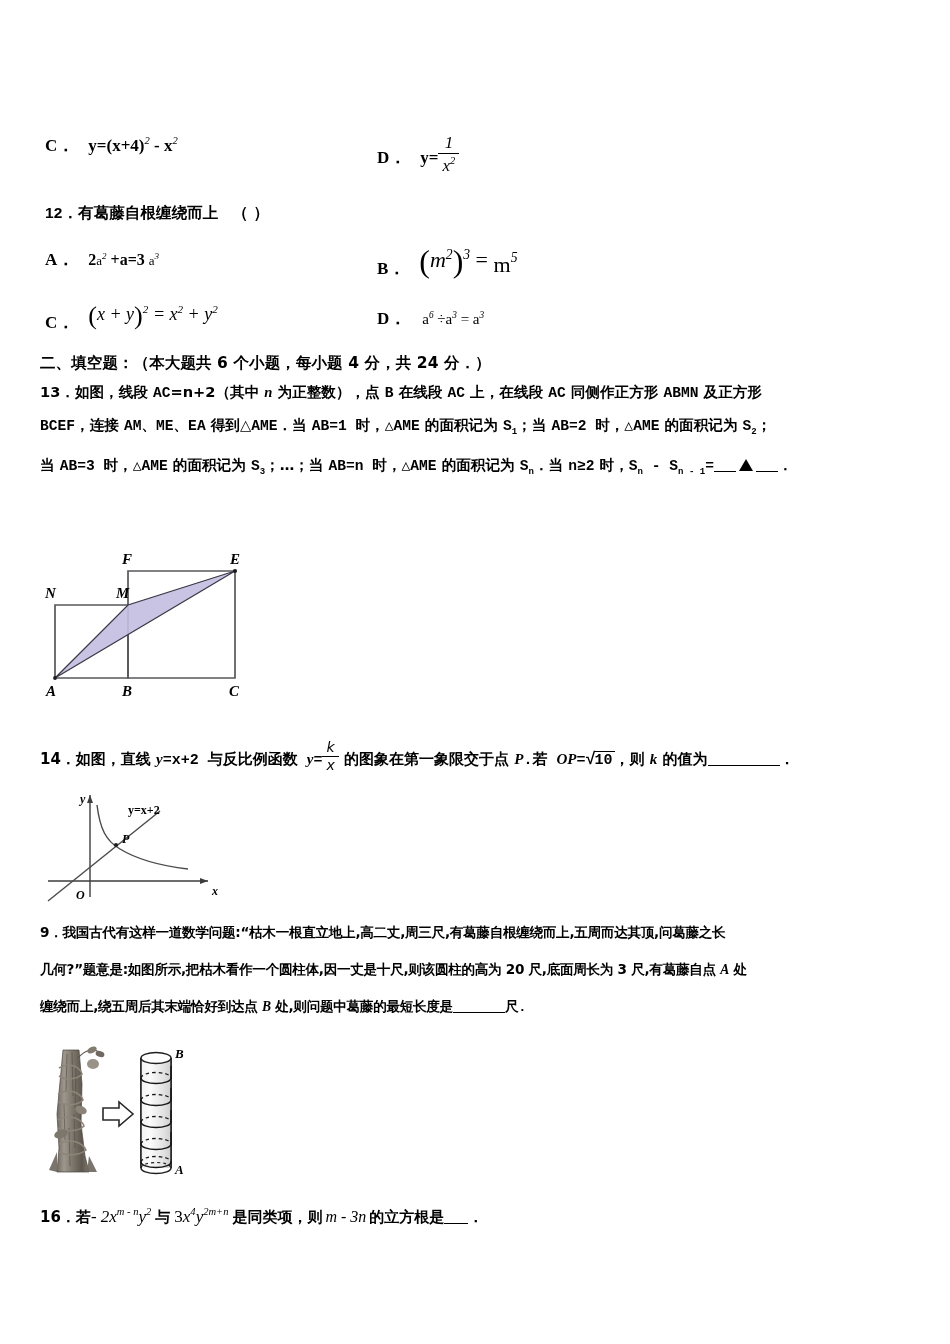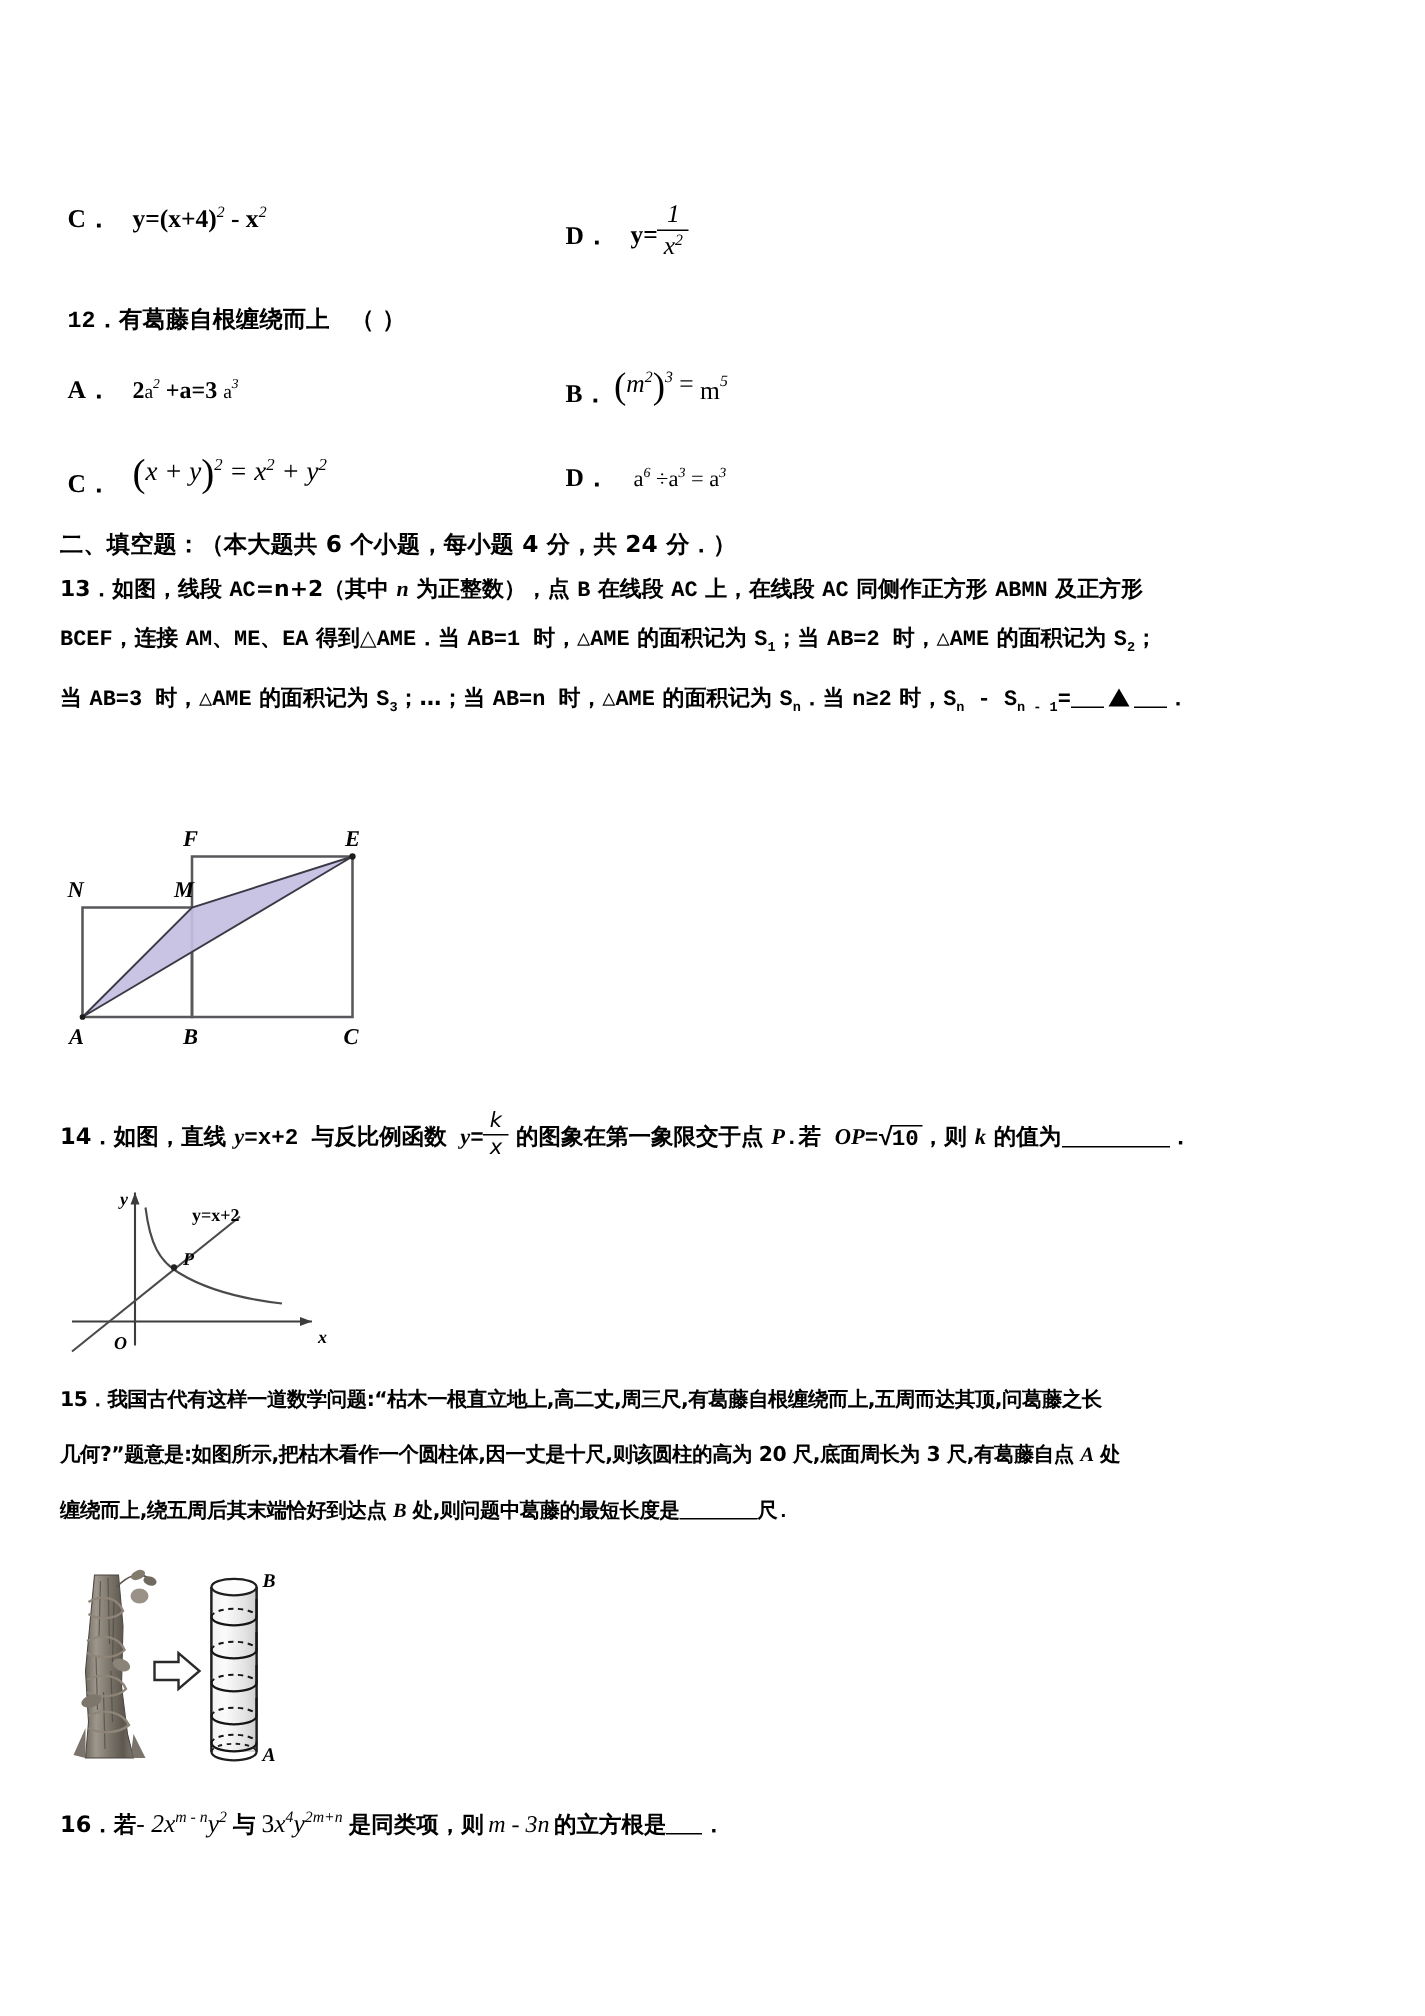--- a/index.html
+++ b/index.html
@@ -155,31 +155,31 @@
     <span class="optlab">C．</span>
     <span class="serif-b" style="font-size:17px; margin-left:10px;"><span>y</span><span>=(x+4)</span><sup>2</sup><span> - x</span><sup>2</sup></span>
   </div>
 
   <div class="blk" style="left:377px; top:118px;">
     <span class="optlab">D．</span>
     <span class="serif-b" style="font-size:17px; margin-left:10px;"><span>y=</span><span class="frac"><span class="num">1</span><span class="den"><span>x</span><sup>2</sup></span></span></span>
   </div>
 
   <div class="blk qline" style="left:45px; top:187px;">
-    <span class="lat" style="font-family:Liberation Mono, monospace;">12．</span><span>有葛藤自根缠绕而上</span><span style="margin-left:14px;">（   ）</span>
+    <span class="lat" style="font-family:Liberation Sans, sans-serif;">12．</span><span>有葛藤自根缠绕而上</span><span style="margin-left:14px;">（   ）</span>
   </div>
 
   <div class="blk" style="left:45px; top:232px;">
     <span class="optlab">A．</span>
     <span class="serif-b" style="font-size:16px; margin-left:10px;"><span>2</span><span style="font-size:13px;font-weight:400;">a</span><sup style="font-size:9px;">2</sup><span> +a=3 </span><span style="font-size:13px;font-weight:400;">a</span><sup style="font-size:9px;">3</sup></span>
   </div>
 
   <div class="blk" style="left:377px; top:228px;">
     <span class="optlab" style="position:relative; top:7px;">B．</span>
-    <span class="mathi" style="font-size:17px; "><span class="bigparen">(</span><span>m</span><sup>2</sup><span class="bigparen">)</span><sup>3</sup><span style="font-style:normal;"> = </span><span style="font-style:normal;position:relative;top:5px;">m</span><sup style="position:relative;top:3px;">5</sup></span>
+    <span class="mathi" style="font-size:22px; margin-left:10px;"><span class="bigparen">(</span><span>m</span><sup>2</sup><span class="bigparen">)</span><sup>3</sup><span style="font-style:normal;"> = </span><span style="font-style:normal;position:relative;top:5px;">m</span><sup style="position:relative;top:3px;">5</sup></span>
   </div>
 
   <div class="blk" style="left:45px; top:285px;">
     <span class="optlab" style="position:relative; top:8px;">C．</span>
     <span class="mathi" style="font-size:18px; margin-left:10px;"><span class="bigparen">(</span><span>x + y</span><span class="bigparen">)</span><sup>2</sup><span> = x</span><sup>2</sup><span> + y</span><sup>2</sup></span>
   </div>
 
   <div class="blk" style="left:377px; top:291px;">
     <span class="optlab">D．</span>
     <span class="mathi" style="font-size:15px; margin-left:12px; font-style:normal;"><span>a</span><sup>6</sup><span> ÷a</span><sup>3</sup><span> = a</span><sup>3</sup></span>
@@ -241,21 +241,21 @@
       <circle cx="76" cy="64" r="2.1" fill="#202020"></circle>
 
       <text class="figlabel" x="40" y="22" font-size="12">y</text>
       <text class="figlabel" x="172" y="114" font-size="12">x</text>
       <text class="figlabel" x="36" y="118" font-size="12">O</text>
       <text class="figlabel" x="82" y="62" font-size="12">P</text>
       <text class="figlabel" x="88" y="33" font-size="12" style="font-style:normal;">y=x+2</text>
     </svg>
   </div>
 
-  <div class="blk mixline tight" style="left:40px; top:908px;">15．我国古代有这样一道数学问题:“枯木一根直立地上,高二丈,周三尺,有葛藤自根缠绕而上,五周而达其顶,问葛藤之长</div>
+  <div class="blk mixline tight" style="left:40px; top:908px;">9．我国古代有这样一道数学问题:“枯木一根直立地上,高二丈,周三尺,有葛藤自根缠绕而上,五周而达其顶,问葛藤之长</div>
 
   <div class="blk mixline tight" style="left:40px; top:945px;">
     <span>几何?”题意是:如图所示,把枯木看作一个圆柱体,因一丈是十尺,则该圆柱的高为 20 尺,底面周长为 3 尺,有葛藤自点 </span><span class="lit">A</span><span> 处</span>
   </div>
 
   <div class="blk mixline tight" style="left:40px; top:982px;">
     <span>缠绕而上,绕五周后其末端恰好到达点 </span><span class="lit">B</span><span> 处,则问题中葛藤的最短长度是</span><span class="blank" style="width:52px;"></span><span class="lat">尺.</span>
   </div>
 
   <div class="fig" style="left:45px; top:1028px;">

